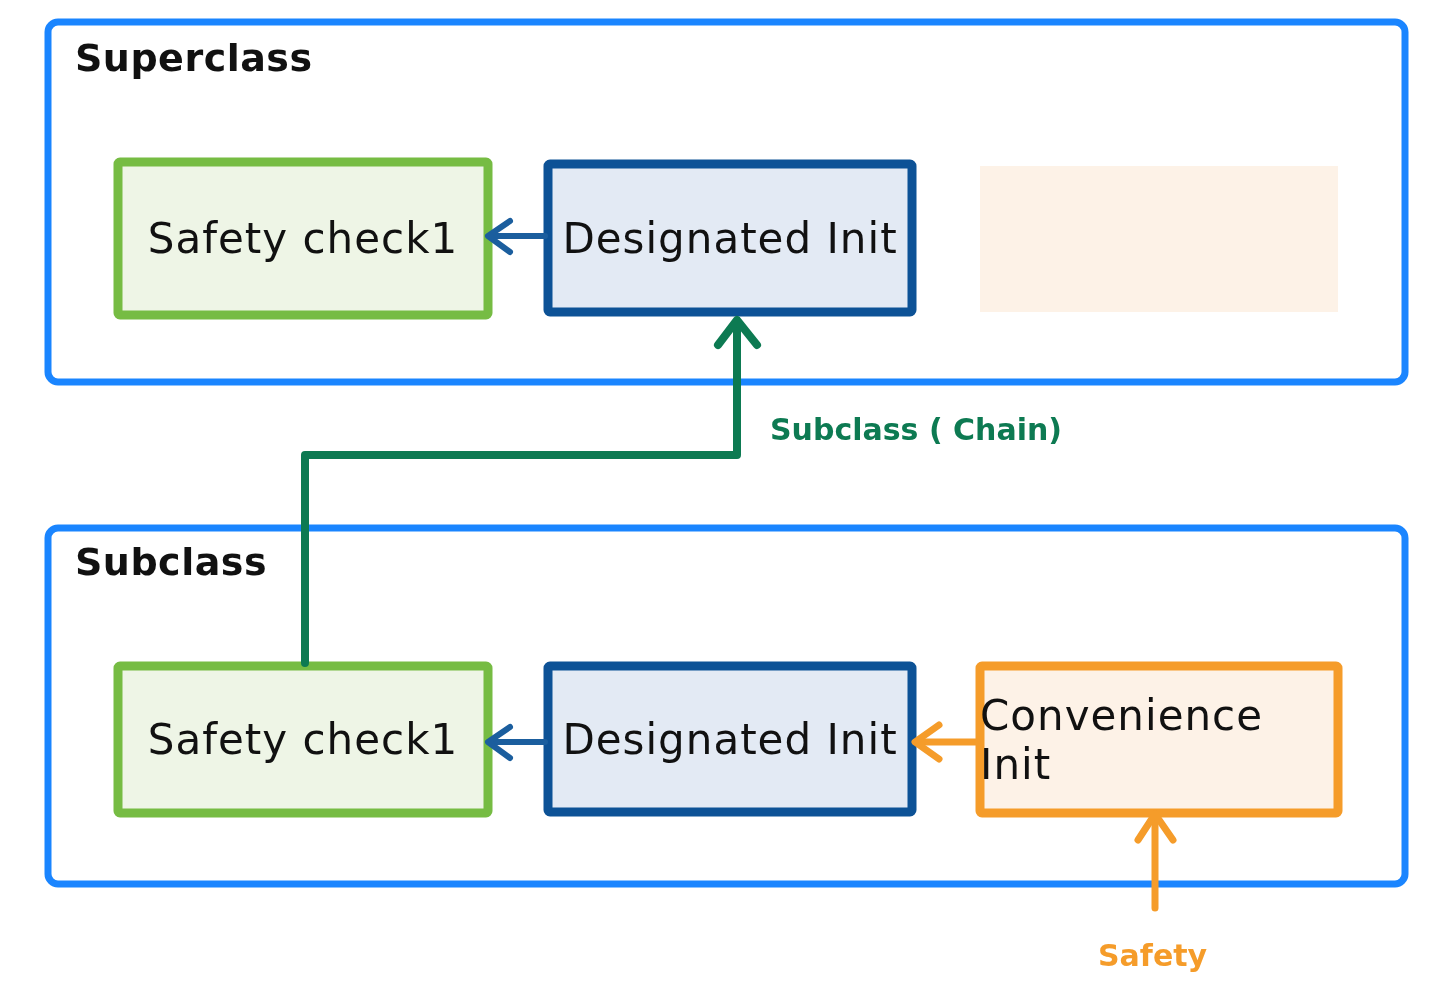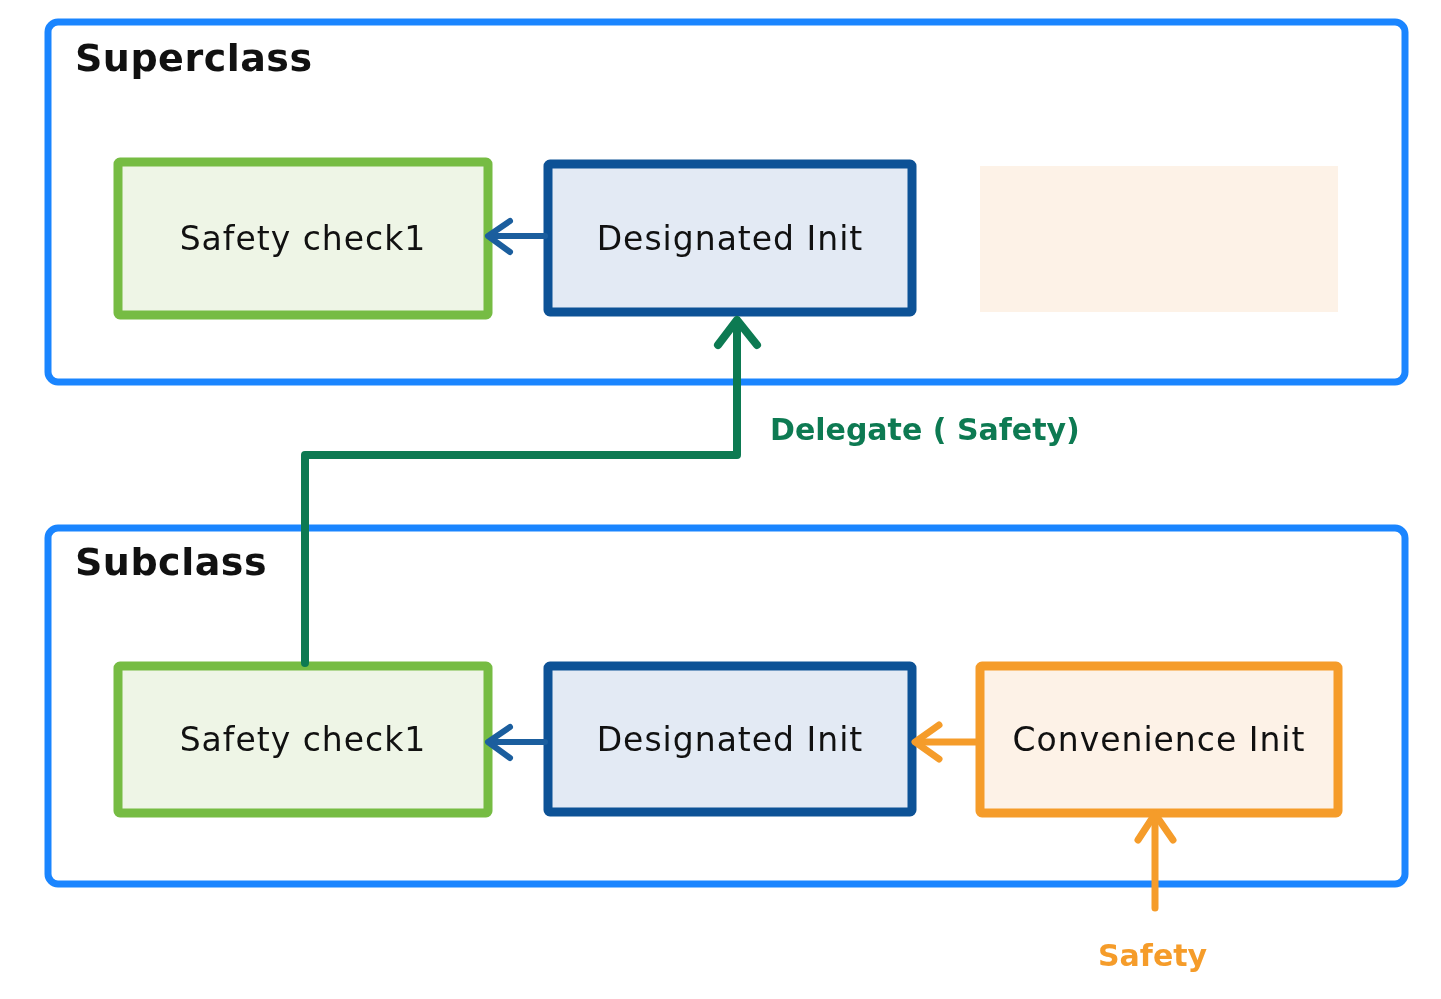--- a/index.html
+++ b/index.html
@@ -38,21 +38,21 @@
     letter-spacing: 0.5px;
     color: #111111;
   }
   .box-label {
     position: absolute;
     display: flex;
     align-items: center;
     justify-content: center;
     width: 100%;
     height: 100%;
-    font-size: 33px;
+    font-size: 42px;
     color: #111111;
     letter-spacing: 1px;
   }
   .edge-label {
     position: absolute;
     font-size: 30px;
     font-weight: 600;
     white-space: nowrap;
   }
 </style>
@@ -129,17 +129,17 @@
   </div>
 
   <div style="position:absolute; left:548px; top:666px; width:364px; height:146px;">
     <div class="box-label">Designated Init</div>
   </div>
 
   <div style="position:absolute; left:980px; top:666px; width:358px; height:147px;text-decoration:underline;">
     <div class="box-label">Convenience Init</div>
   </div>
 
-  <div class="edge-label" style="left:770px; top:412px; color:#0d7a52;">Delegate ( Safety)</div>
+  <div class="edge-label" style="left:770px; top:412px; color:#0d7a52;">Subclass ( Chain)</div>
 
   <div class="edge-label" style="left:1098px; top:938px; color:#f59c2a;">Safety</div>
 
 </div>
 
 </body></html>

